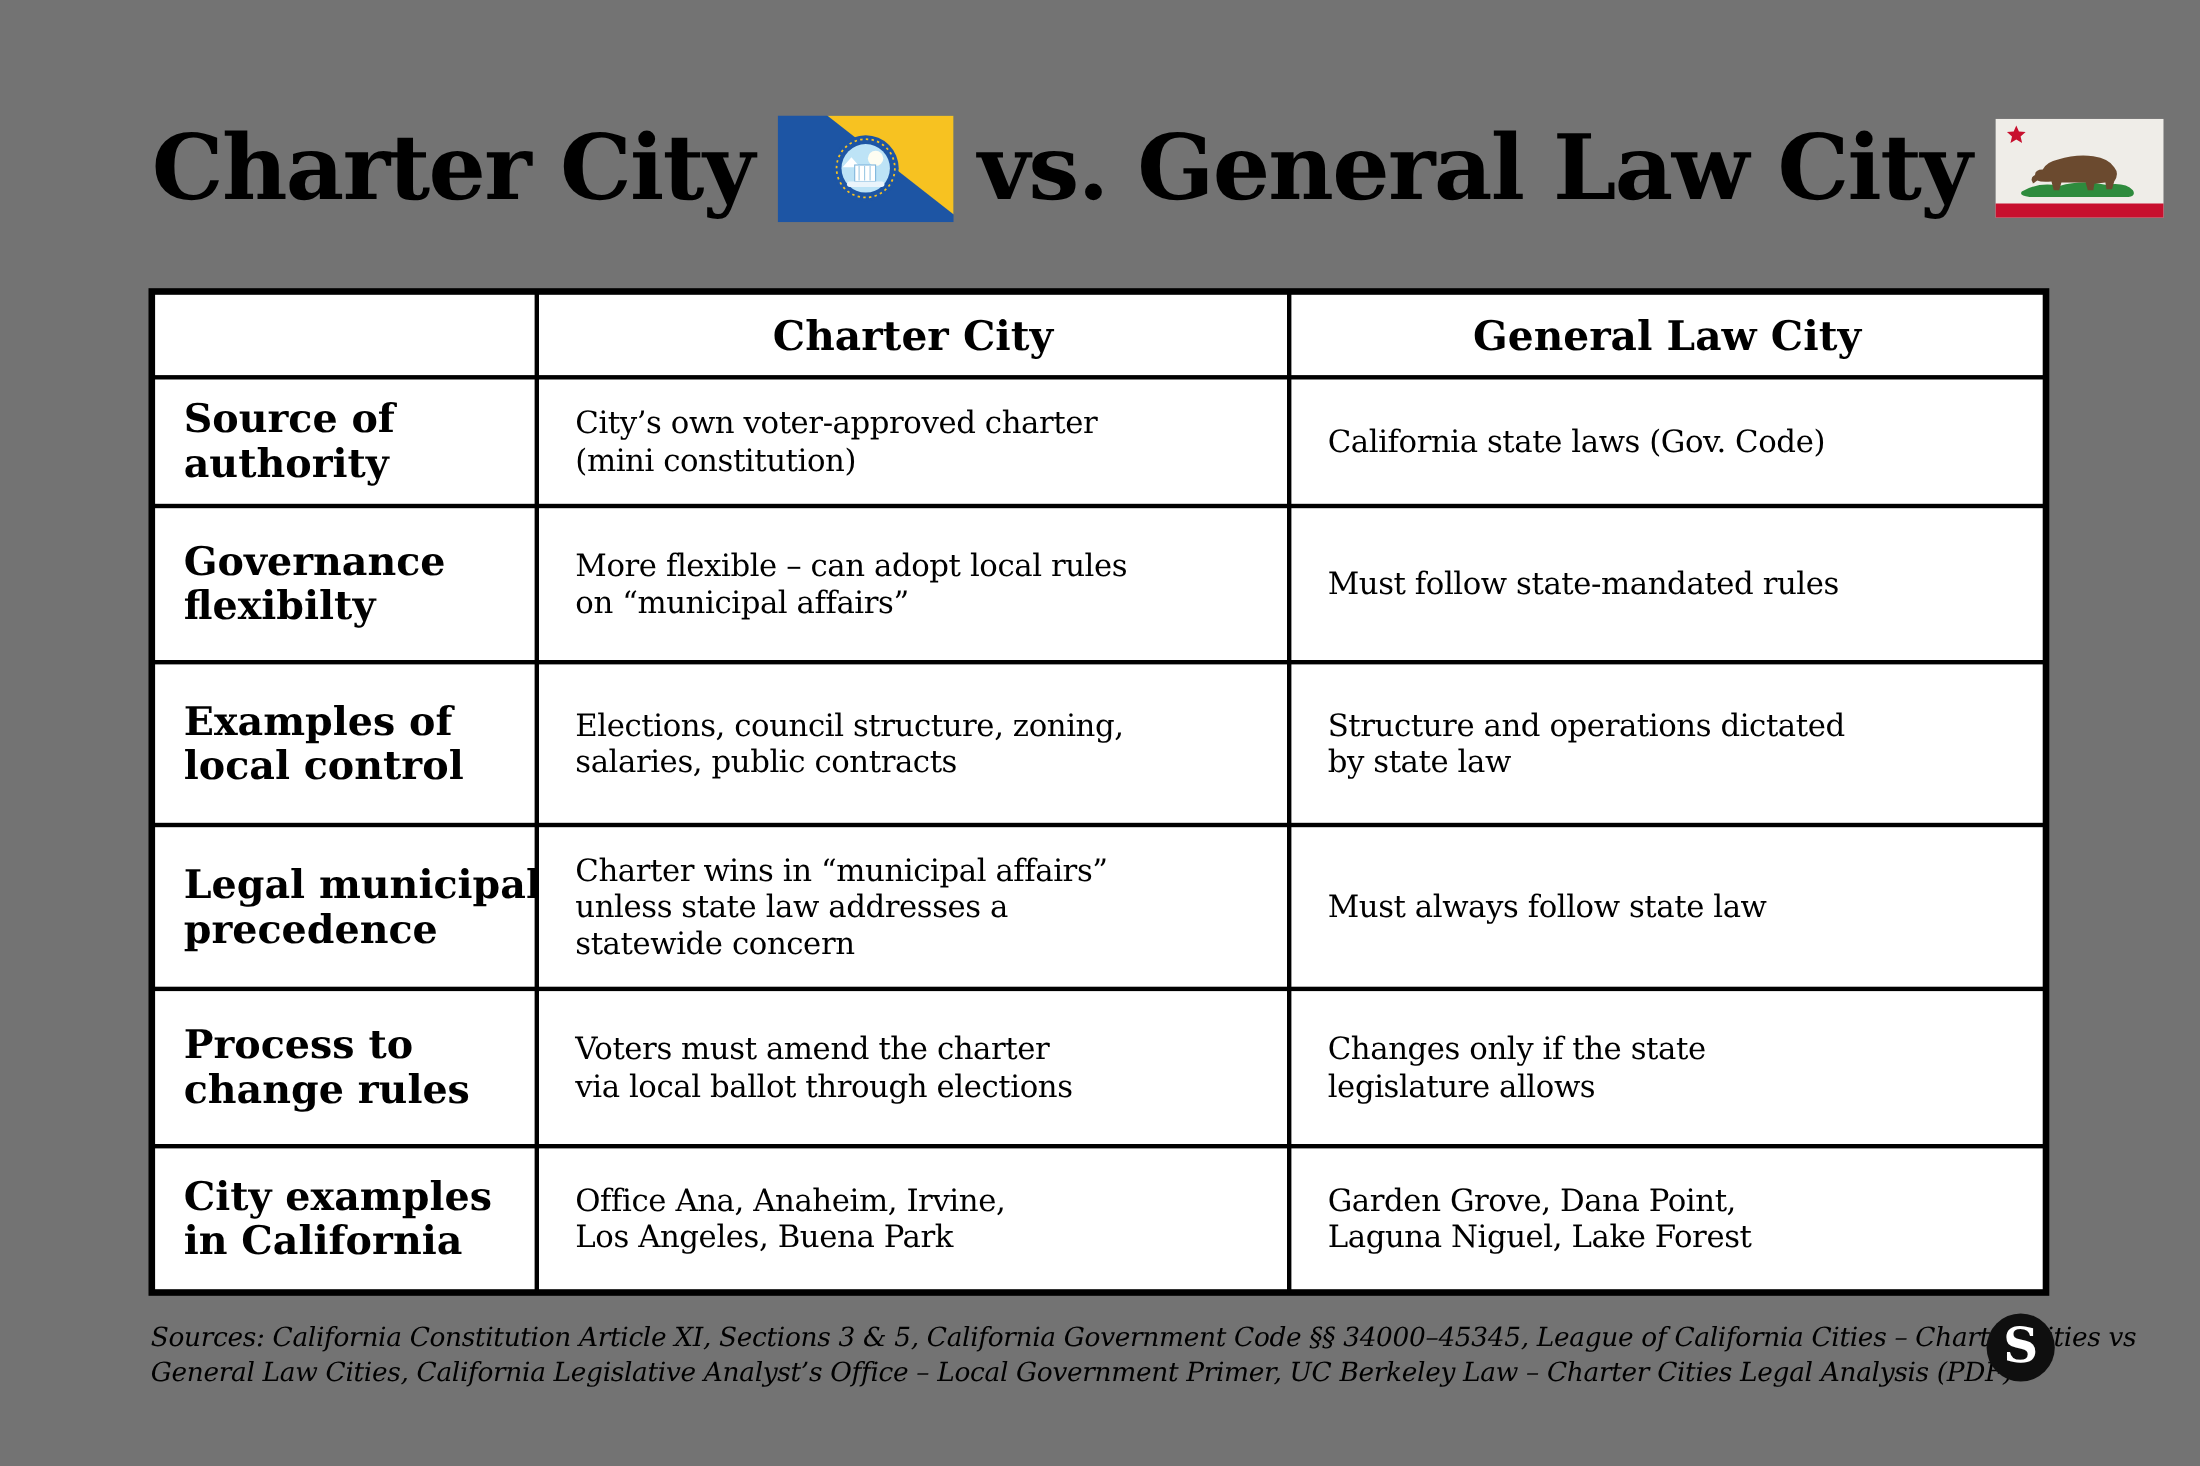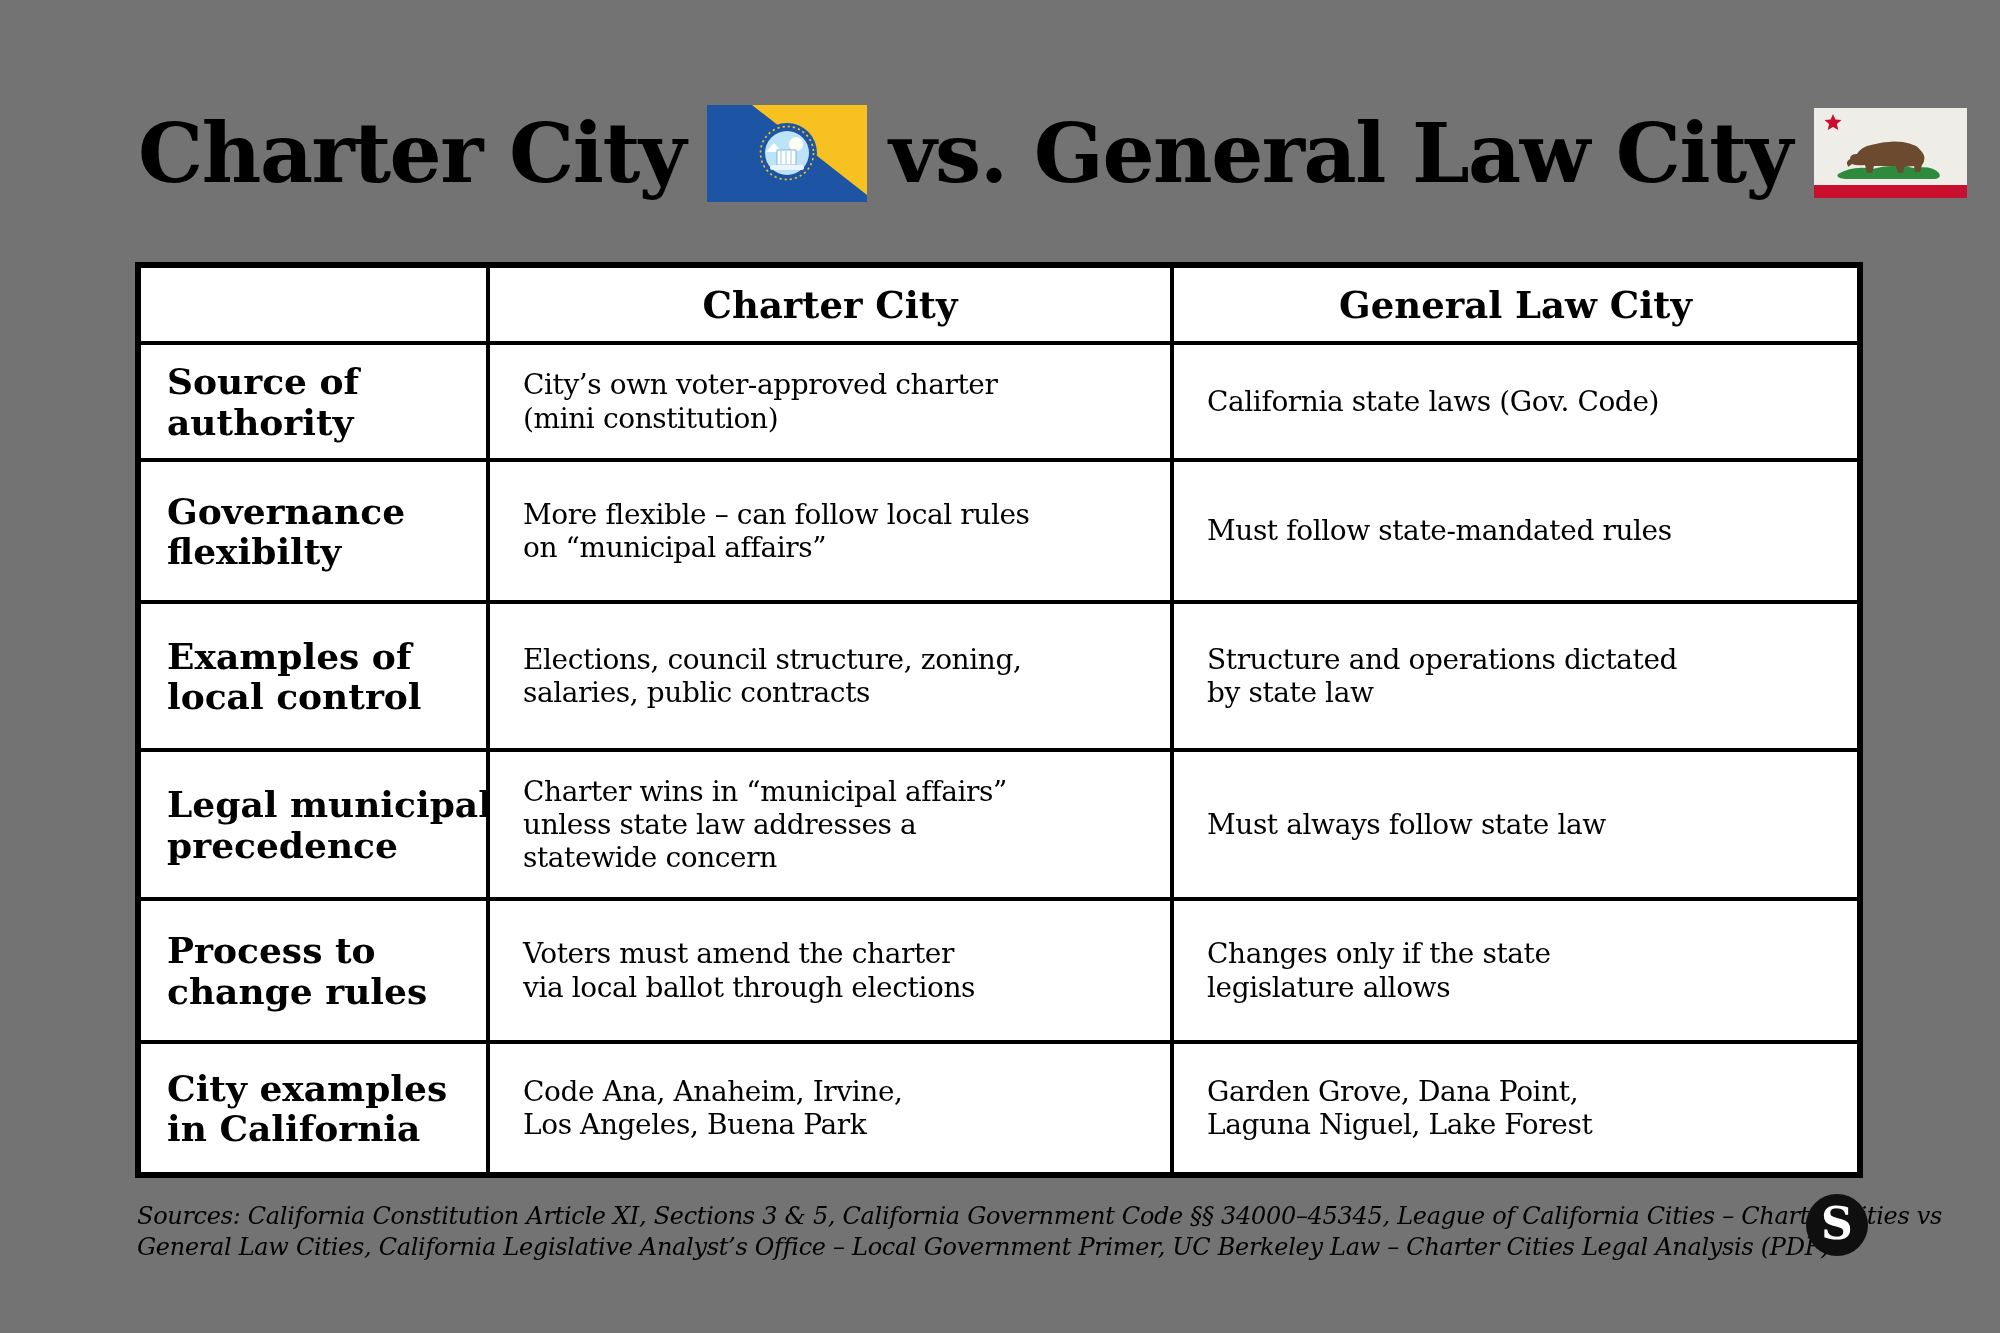--- a/index.html
+++ b/index.html
@@ -72,21 +72,21 @@
     <div class="cell head">General Law City</div>
 
     <div class="cell rowlabel">Source of
 authority</div>
     <div class="cell data">City’s own voter-approved charter
 (mini constitution)</div>
     <div class="cell data">California state laws (Gov. Code)</div>
 
     <div class="cell rowlabel">Governance
 flexibilty</div>
-    <div class="cell data">More flexible – can follow local rules
+    <div class="cell data">More flexible – can adopt local rules
 on “municipal affairs”</div>
     <div class="cell data">Must follow state-mandated rules</div>
 
     <div class="cell rowlabel">Examples of
 local control</div>
     <div class="cell data">Elections, council structure, zoning,
 salaries, public contracts</div>
     <div class="cell data">Structure and operations dictated
 by state law</div>
 
@@ -99,21 +99,21 @@
 
     <div class="cell rowlabel">Process to
 change rules</div>
     <div class="cell data">Voters must amend the charter
 via local ballot through elections</div>
     <div class="cell data">Changes only if the state
 legislature allows</div>
 
     <div class="cell rowlabel">City examples
 in California</div>
-    <div class="cell data">Code Ana, Anaheim, Irvine,
+    <div class="cell data">Office Ana, Anaheim, Irvine,
 Los Angeles, Buena Park</div>
     <div class="cell data">Garden Grove, Dana Point,
 Laguna Niguel, Lake Forest</div>
   </div>
 
   <div class="sources">Sources: California Constitution Article XI, Sections 3 &amp; 5, California Government Code §§ 34000–45345, League of California Cities – Charter Cities vs
 General Law Cities, California Legislative Analyst’s Office – Local Government Primer, UC Berkeley Law – Charter Cities Legal Analysis (PDF)</div>
 
   <div class="logo">
     <span>S</span>

